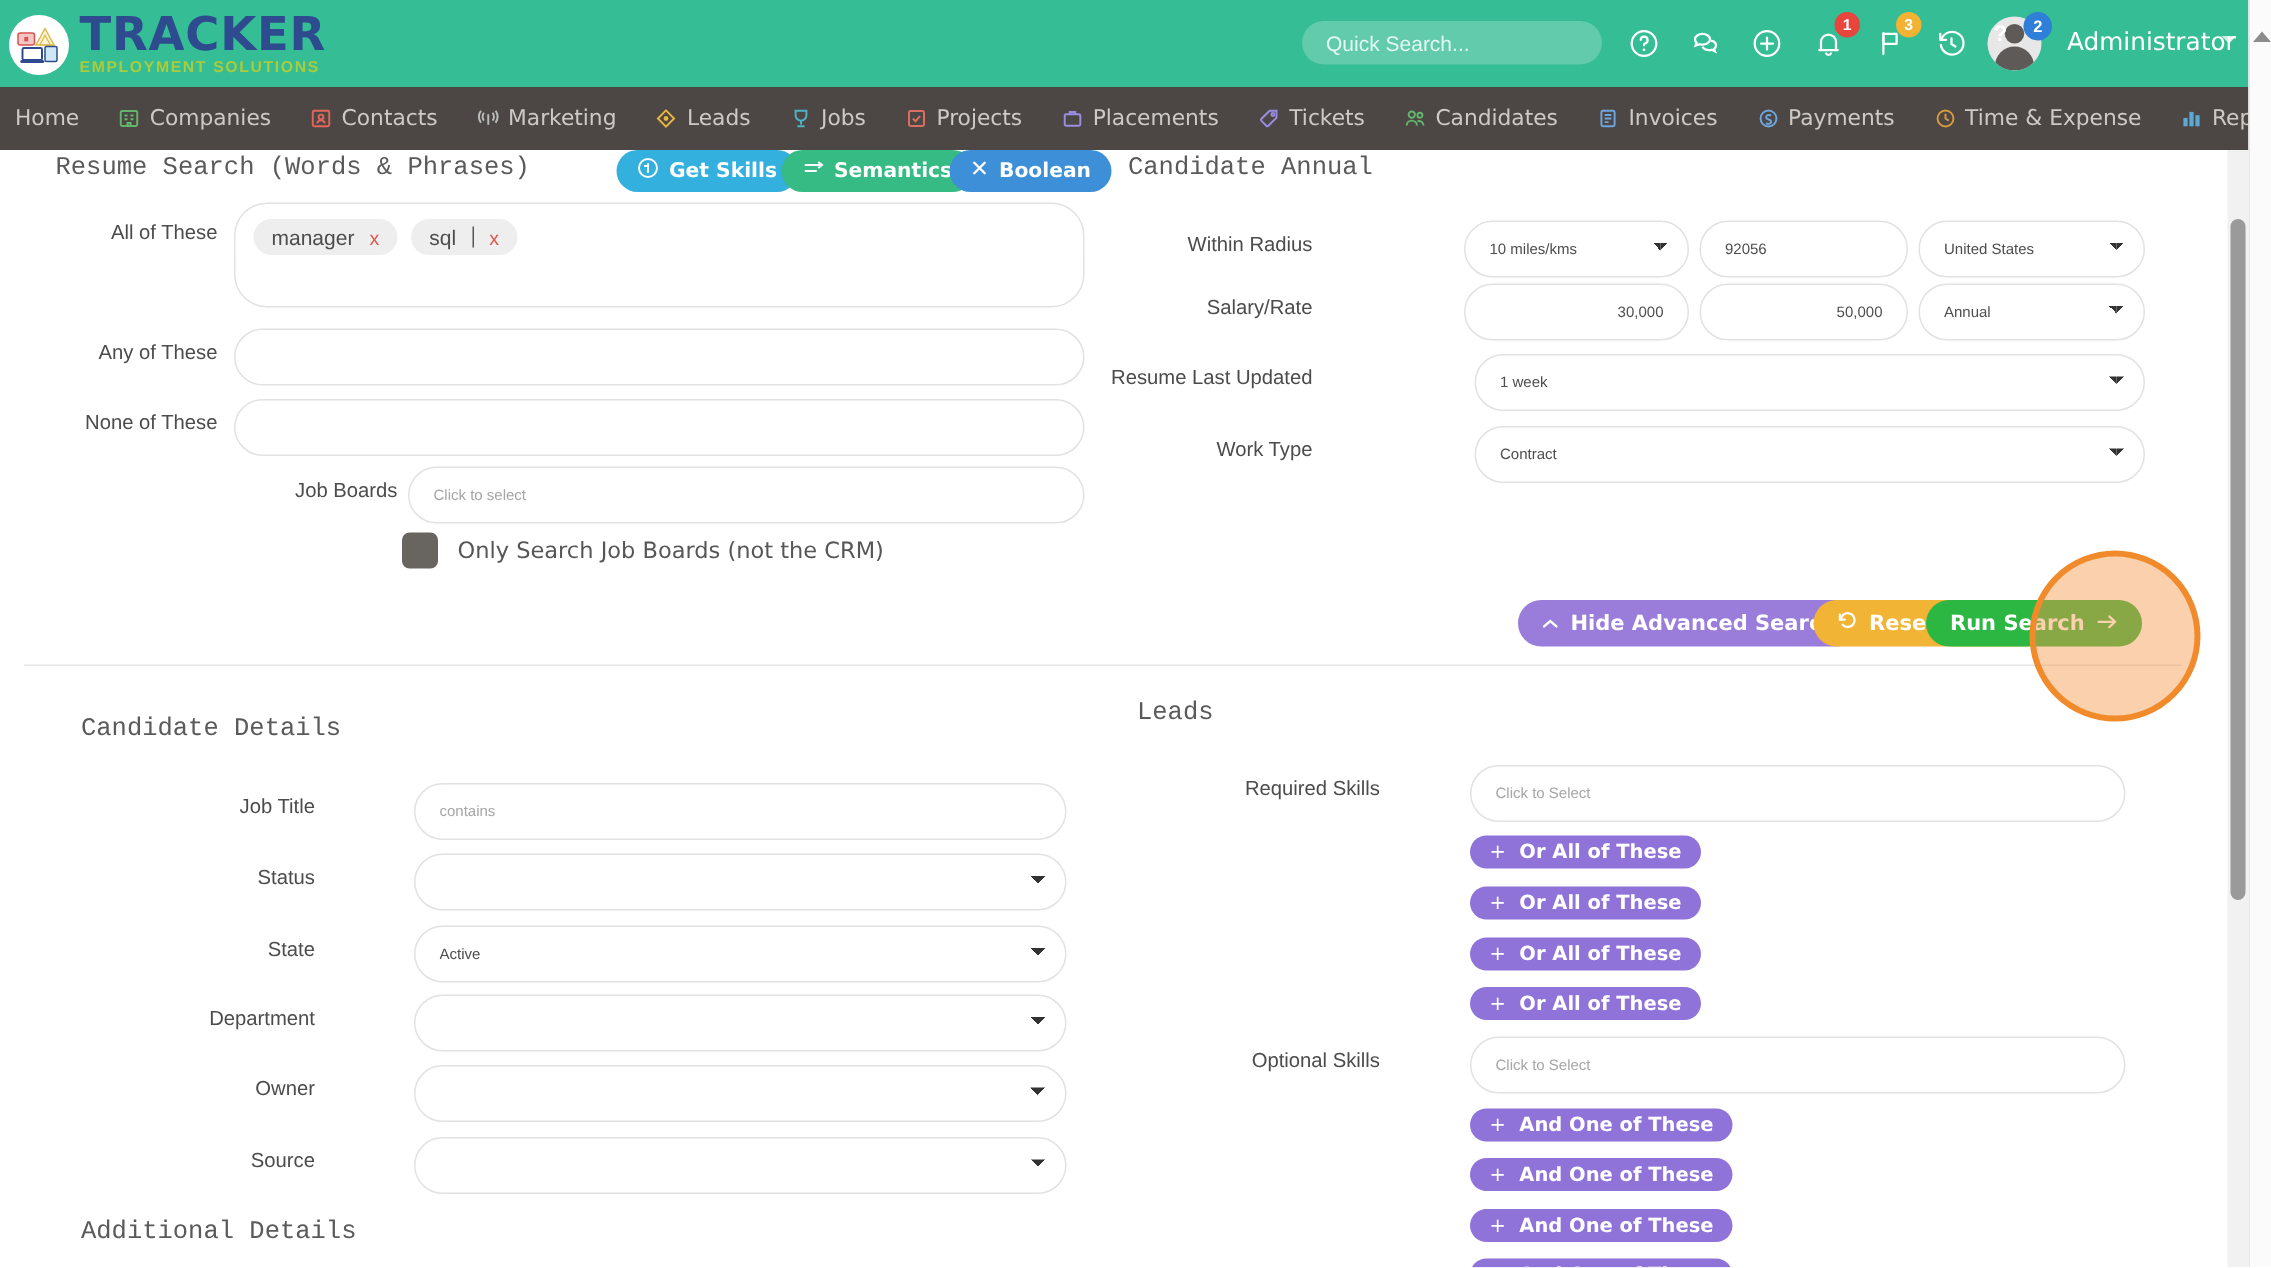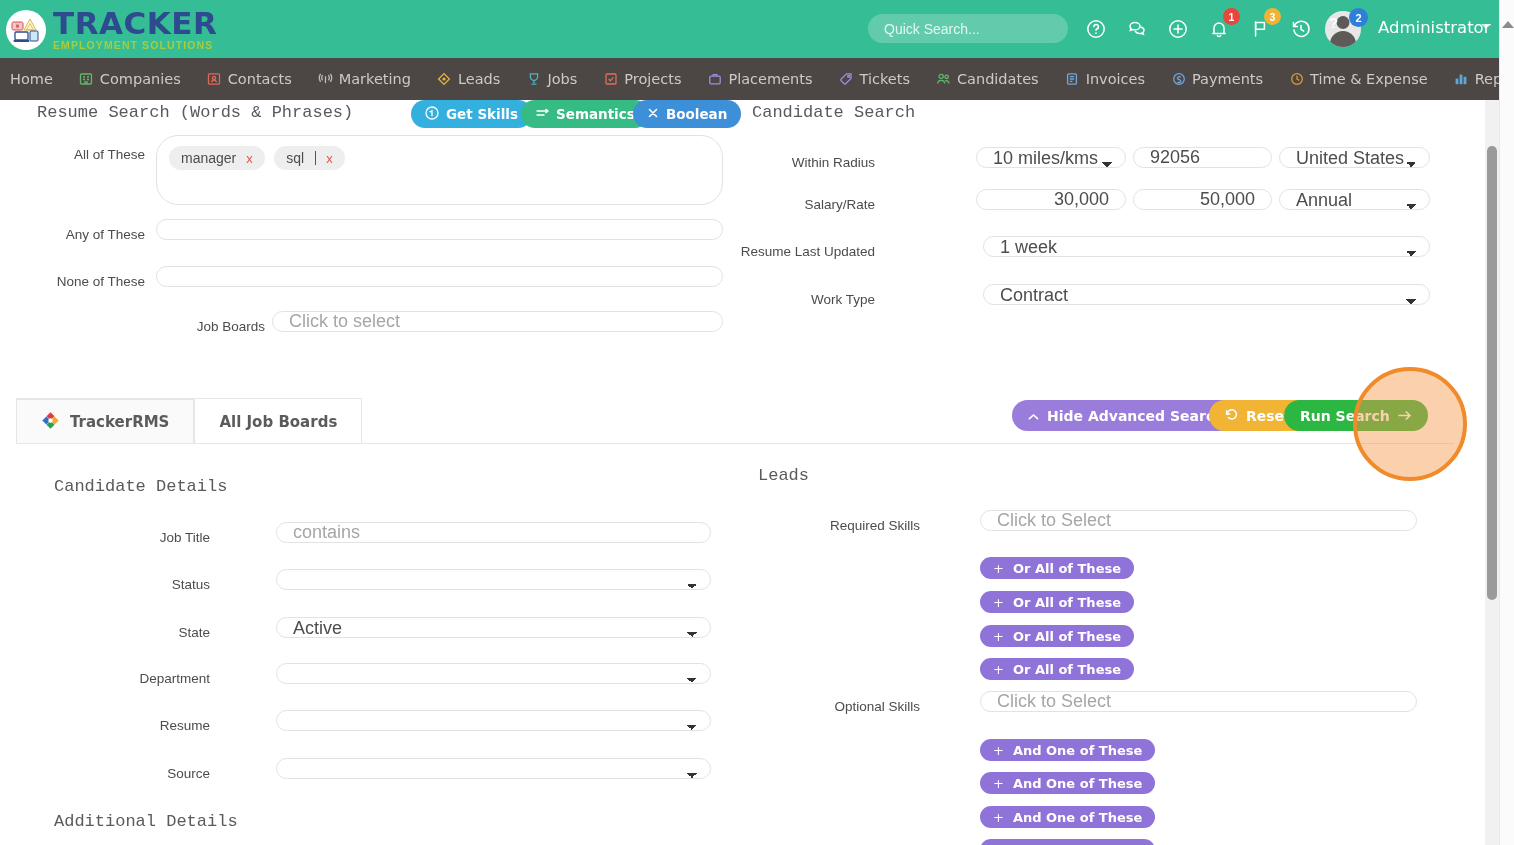--- a/index.html
+++ b/index.html
@@ -87,22 +87,22 @@
   .content-inner { position: relative; width: 1470px; height: 100%; }
 
   .sec-title {
     font-size: 17px; color: #5a5a5a; font-family: Liberation Mono, monospace;
   }
   .flabel {
     font-size: 13.5px; color: #4c4c4c; text-align: right; font-family: "Liberation Sans", sans-serif;
   }
   .pill {
     border: 1px solid #e2e2e2; border-radius: 22px; background: #fff;
-    font-size: 18px; color: #4d4d4d; font-family: "Liberation Sans", sans-serif;
-    padding: 0 16px; height: 21px; outline: none; width: 100%;
+    font-size: 10px; color: #4d4d4d; font-family: "Liberation Sans", sans-serif;
+    padding: 0 16px; height: 38px; outline: none; width: 100%;
   }
   .pill::placeholder { color: #a6a6a6; }
   select.pill {
     appearance: none; -webkit-appearance: none;
     background-image: linear-gradient(45deg, transparent 50%, #333 50%), linear-gradient(135deg, #333 50%, transparent 50%);
     background-position: calc(100% - 18px) 14px, calc(100% - 13px) 14px;
     background-size: 5px 5px, 5px 5px; background-repeat: no-repeat;
     cursor: pointer;
   }
   .tokenbox {
@@ -425,22 +425,26 @@
 
       <div class="flabel" style="position:absolute;left:0;top:127px;width:145px;">Any of These</div>
       <input class="pill" style="position: absolute; left: 156px; top: 119px; width: 567px;" type="text">
 
       <div class="flabel" style="position:absolute;left:0;top:174px;width:145px;">None of These</div>
       <input class="pill" style="position: absolute; left: 156px; top: 166px; width: 567px;" type="text">
 
       <div class="flabel" style="position:absolute;left:35px;top:219px;width:230px;">Job Boards</div>
       <input class="pill" style="position: absolute; left: 272px; top: 211px; width: 451px;" type="text" placeholder="Click to select">
 
-
-      <div class="sec-title" style="position:absolute;left:752px;top:3px;">Candidate Search</div>
+      <div style="position:absolute;left:268px;top:255px;display:flex;align-items:center;gap:13px;">
+        <span class="checkbox-sq"></span>
+        <span class="cb-label">Only Search Job Boards (not the CRM)</span>
+      </div>
+
+      <div class="sec-title" style="position:absolute;left:752px;top:3px;">Candidate Annual</div>
 
       <div class="flabel" style="position:absolute;left:700px;top:55px;width:175px;">Within Radius</div>
       <select class="pill" style="position:absolute;left:976px;top:47px;width:150px;">
         <option>10 miles/kms</option>
       </select>
       <input class="pill" style="position: absolute; left: 1133px; top: 47px; width: 139px;" type="text" value="92056">
       <select class="pill" style="position:absolute;left:1279px;top:47px;width:151px;">
         <option>United States</option>
       </select>
 
@@ -454,37 +458,20 @@
       <div class="flabel" style="position:absolute;left:700px;top:144px;width:175px;">Resume Last Updated</div>
       <select class="pill" style="position:absolute;left:983px;top:136px;width:447px;">
         <option>1 week</option>
       </select>
 
       <div class="flabel" style="position:absolute;left:700px;top:192px;width:175px;">Work Type</div>
       <select class="pill" style="position:absolute;left:983px;top:184px;width:447px;">
         <option>Contract</option>
       </select>
 
-      <div style="position:absolute;left:16px;top:298px;display:flex;">
-        <div class="tab active">
-          <span>
-            <svg width="19" height="19" viewBox="0 0 20 20">
-              <path d="M10 1.4 14.2 5.6 10 9.8 5.8 5.6Z" fill="#e03a3a"></path>
-              <path d="M18.6 10 14.4 14.2 10.2 10 14.4 5.8Z" fill="#f2a72e"></path>
-              <path d="M10 18.6 5.8 14.4 10 10.2 14.2 14.4Z" fill="#2f9e4f"></path>
-              <path d="M1.4 10 5.6 5.8 9.8 10 5.6 14.2Z" fill="#2f6fc4"></path>
-              <circle cx="10" cy="10" r="2.3" fill="#ffffff"></circle>
-            </svg>
-          </span>
-          <span>TrackerRMS</span>
-        </div>
-        <div class="tab">
-          <span>All Job Boards</span>
-        </div>
-      </div>
       <div style="position:absolute;left:16px;top:343px;width:1438px;height:1px;background:#e6e6e6;"></div>
 
       <button class="actbtn bt-hide" style="position:absolute;left:1012px;top:300px;">
         <span>
           <svg width="11" height="8" viewBox="0 0 11 8" fill="none" stroke="#fff" stroke-width="1.6" stroke-linecap="round">
             <path d="M1.4 5.6 5.5 2l4.1 3.6"></path>
           </svg>
         </span>
         <span>Hide Advanced Search</span>
       </button>
@@ -519,21 +506,21 @@
       <div class="flabel" style="position:absolute;left:60px;top:525px;width:150px;">State</div>
       <select class="pill" style="position:absolute;left:276px;top:517px;width:435px;">
         <option>Active</option>
       </select>
 
       <div class="flabel" style="position:absolute;left:60px;top:571px;width:150px;">Department</div>
       <select class="pill" style="position:absolute;left:276px;top:563px;width:435px;">
         <option></option>
       </select>
 
-      <div class="flabel" style="position:absolute;left:60px;top:618px;width:150px;">Resume</div>
+      <div class="flabel" style="position:absolute;left:60px;top:618px;width:150px;">Owner</div>
       <select class="pill" style="position:absolute;left:276px;top:610px;width:435px;">
         <option></option>
       </select>
 
       <div class="flabel" style="position:absolute;left:60px;top:666px;width:150px;">Source</div>
       <select class="pill" style="position:absolute;left:276px;top:658px;width:435px;">
         <option></option>
       </select>
 
       <div class="sec-title" style="position:absolute;left:54px;top:712px;">Additional Details</div>

